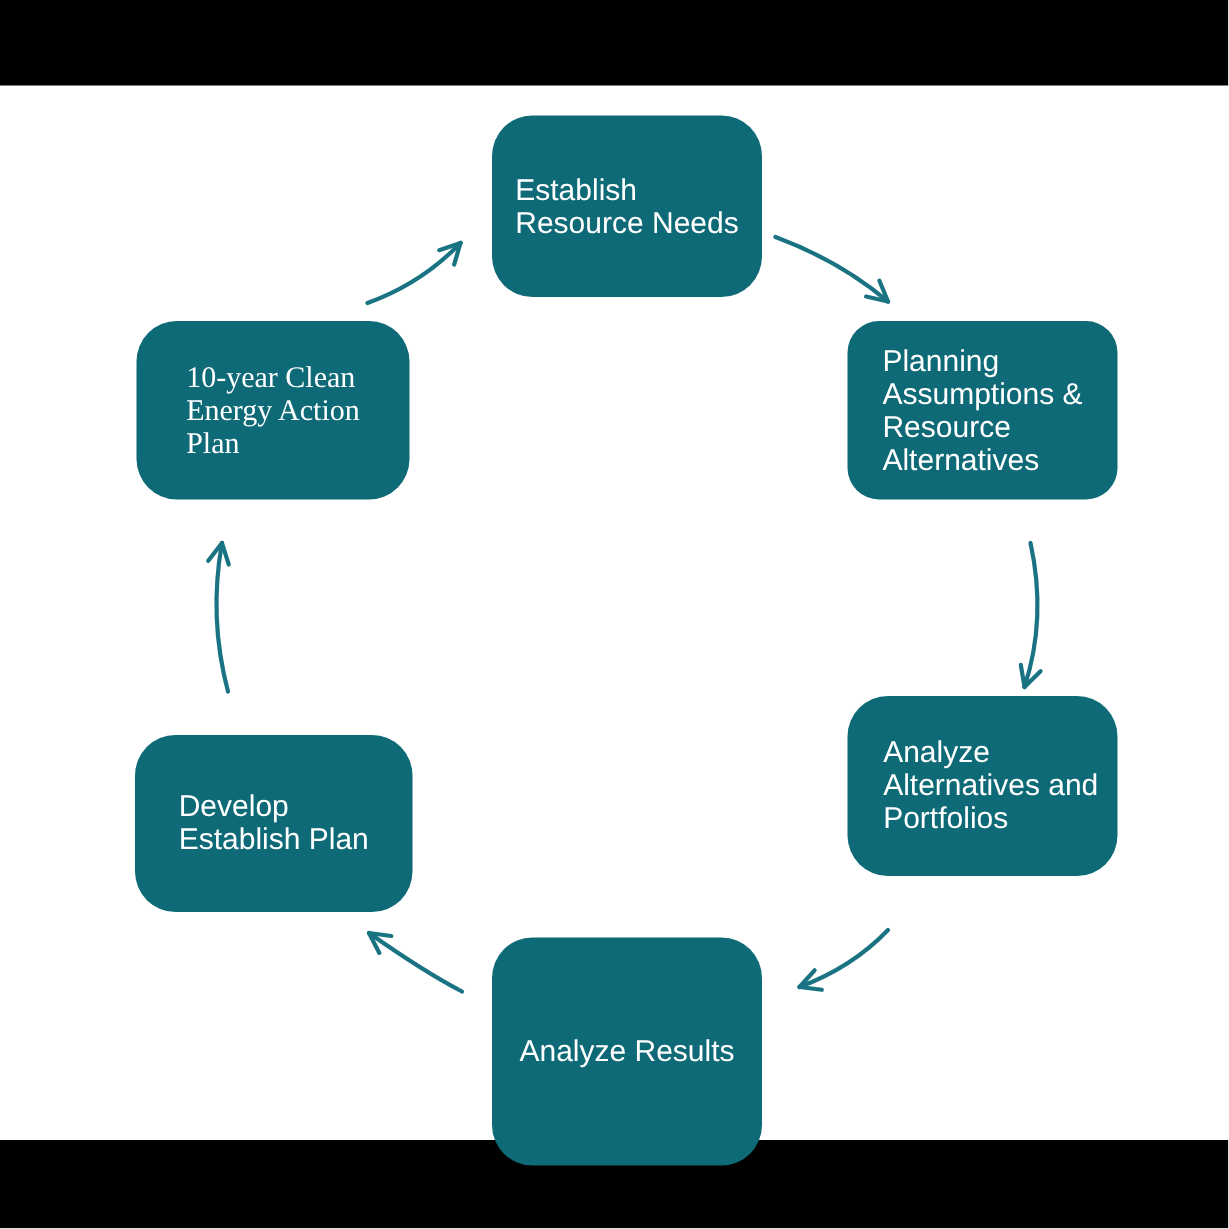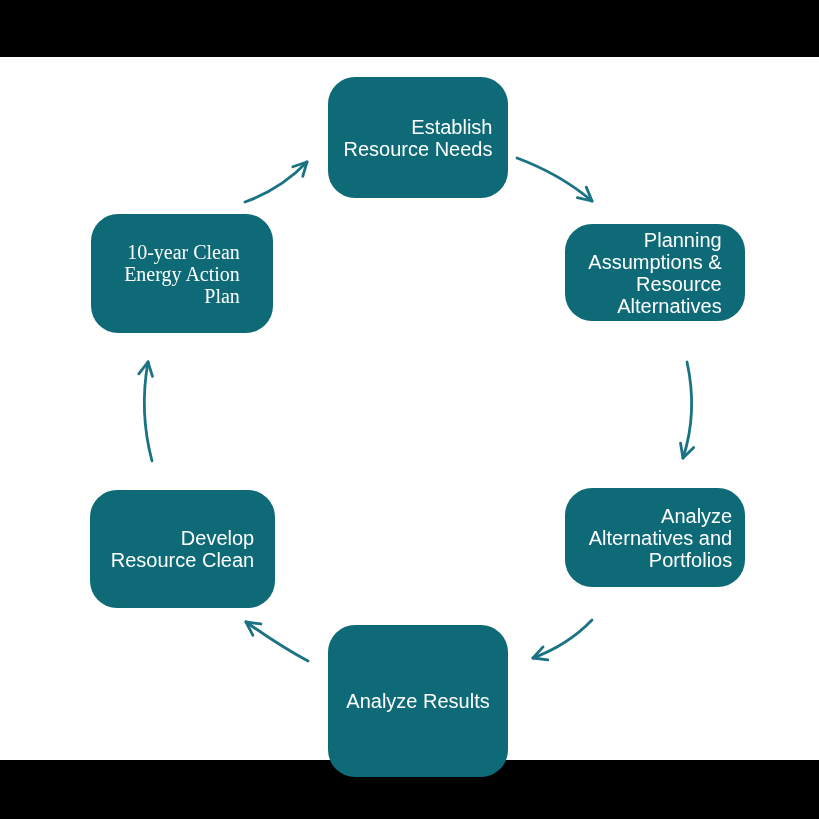--- a/index.html
+++ b/index.html
@@ -37,28 +37,28 @@
     display: flex;
     align-items: center;
     justify-content: center;
     box-sizing: border-box;
     padding: 8px 10px;
   }
   .node-text {
     color: var(--box-text, #ffffff);
     font-size: 20px;
     line-height: 22px;
-    text-align: right;
+    text-align: left;
     white-space: pre-line;
   }
 
   
   .pos-n  { left: 328px; top: 77px;  width: 180px; height: 121px; }
-  .pos-ne { left: 565px; top: 224px; width: 180px; height: 97px; }
-  .pos-se { left: 565px; top: 488px; width: 180px; height: 99px; padding-left: 21px; }
+  .pos-ne { left: 565px; top: 214px; width: 180px; height: 119px; border-radius: 21px; }
+  .pos-se { left: 565px; top: 464px; width: 180px; height: 120px; padding-left: 21px; }
   .pos-s  { left: 328px; top: 625px; width: 180px; height: 152px; }
   .pos-sw { left: 90px;  top: 490px; width: 185px; height: 118px; }
   .pos-nw { left: 91px;  top: 214px; width: 182px; height: 119px; font-family: Liberation Serif, serif; }
 </style>
 </head>
 <body>
 
 <div class="stage">
 
   <div class="bar top"></div>
@@ -114,21 +114,21 @@
 Alternatives and
 Portfolios</div>
   </div>
 
   <div class="node pos-s">
     <div class="node-text">Analyze Results</div>
   </div>
 
   <div class="node pos-sw">
     <div class="node-text">Develop
-Resource Clean</div>
+Establish Plan</div>
   </div>
 
   <div class="node pos-nw">
     <div class="node-text">10-year Clean
 Energy Action
 Plan</div>
   </div>
 
 </div>
 

